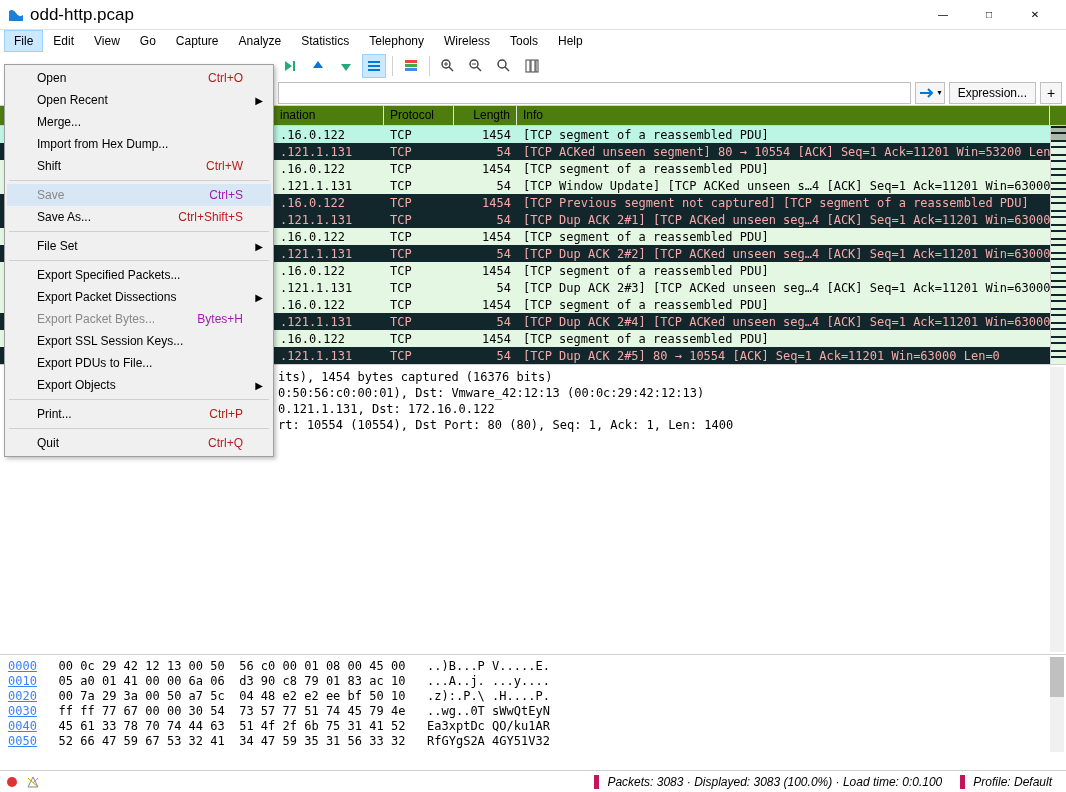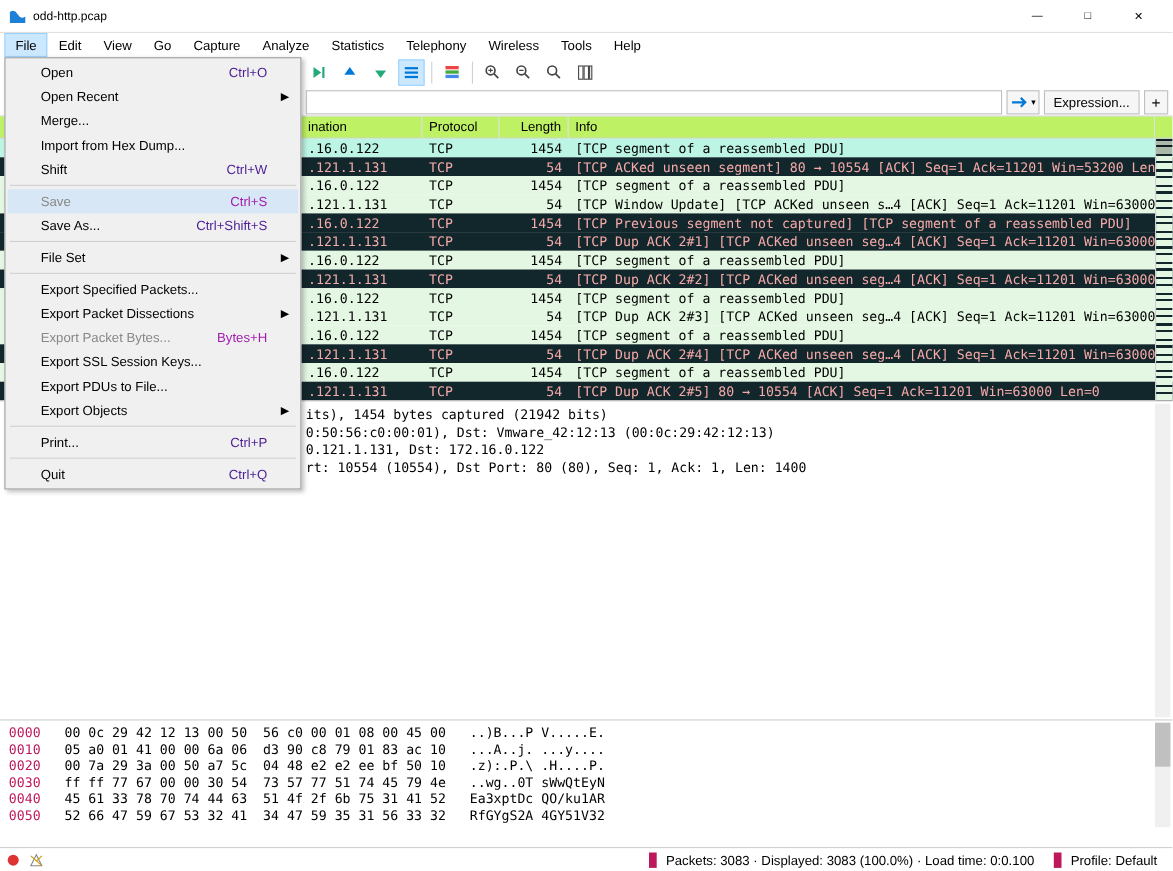--- a/index.html
+++ b/index.html
@@ -1,55 +1,55 @@
 <!DOCTYPE html>
 <html><head>
 <meta charset="utf-8">
 <style>
   * { box-sizing: border-box; margin: 0; padding: 0; }
   body { font-family: "Segoe UI", Tahoma, sans-serif; font-size: 12px; background: #fff; width: 1066px; height: 792px; overflow: hidden; position: relative; }
   
   
   .titlebar { height: 30px; display: flex; align-items: center; padding: 0 8px; background: #fff; border-bottom: 1px solid #e0e0e0; }
   .titlebar .icon { width: 16px; height: 16px; margin-right: 6px; }
-  .titlebar .title { flex: 1; font-size: 11px; }
+  .titlebar .title { flex: 1; font-size: 17px; }
   .titlebar .winbtns { display: flex; gap: 0; }
   .titlebar .winbtn { width: 46px; height: 30px; display: flex; align-items: center; justify-content: center; font-family: "Segoe UI Symbol", sans-serif; font-size: 10px; }
   
   
   .menubar { height: 22px; display: flex; align-items: stretch; padding: 0 4px; background: #fff; }
   .menubar .menuitem { padding: 3px 10px; font-size: 12px; display: flex; align-items: center; }
   .menubar .menuitem.open { background: #cce8ff; border: 1px solid #99d1ff; padding: 2px 9px; }
   
   
-  .dropdown { position: absolute; top: 52px; left: 4px; width: 270px; background: #f0f0f0; border: 1px solid #a0a0a0; box-shadow: 2px 2px 4px rgba(0,0,0,0.25); z-index: 100; padding: 2px; }
+  .dropdown { position: absolute; top: 64px; left: 4px; width: 270px; background: #f0f0f0; border: 1px solid #a0a0a0; box-shadow: 2px 2px 4px rgba(0,0,0,0.25); z-index: 100; padding: 2px; }
   .dropdown .dditem { display: flex; align-items: center; padding: 4px 28px 4px 30px; font-size: 12px; position: relative; }
   .dropdown .dditem.hover { background: #d8e7f5; }
   .dropdown .dditem.disabled { color: #888; }
   .dropdown .dditem .label { flex: 1; }
-  .dropdown .dditem .shortcut { color: #4c1d95; font-size: 12px; margin-left: 20px; }
+  .dropdown .dditem .shortcut { color: #b91c1c; font-size: 12px; margin-left: 20px; }
   .dropdown .dditem.disabled .shortcut { color: #a21caf; }
   .dropdown .dditem .arrow { position: absolute; right: 8px; font-size: 10px; }
   .dropdown .sep { height: 1px; background: #d0d0d0; margin: 3px 2px; }
   
   
   .toolbar { height: 28px; display: flex; align-items: center; padding: 2px 4px; gap: 4px; background: #fff; }
   .toolbar .tbtn { width: 24px; height: 24px; display: flex; align-items: center; justify-content: center; }
   .toolbar .tsep { width: 1px; height: 20px; background: #d0d0d0; margin: 0 2px; }
   
   
   .filterbar { height: 26px; display: flex; align-items: center; padding: 2px 4px; gap: 4px; background: #fff; border-bottom: 1px solid #d0d0d0; }
   .filterbar .filterinput { flex: 1; height: 22px; border: 1px solid #c0c0c0; padding: 0 6px; font-size: 12px; }
   .filterbar .exprbtn { height: 22px; padding: 0 8px; border: 1px solid #c0c0c0; background: #f6f6f6; font-size: 12px; display: flex; align-items: center; }
   .filterbar .arrowbtn { width: 30px; height: 22px; border: 1px solid #c0c0c0; background: #f6f6f6; display: flex; align-items: center; justify-content: center; }
   .filterbar .plusbtn { width: 22px; height: 22px; border: 1px solid #c0c0c0; background: #f6f6f6; display: flex; align-items: center; justify-content: center; font-size: 14px; }
   
   
   .packetlist { position: relative; }
-  .plhead { height: 20px; display: flex; background: #bef264; border-bottom: 1px solid #d0d0d0; font-size: 12px; }
+  .plhead { height: 20px; display: flex; background: #4d7c0f; border-bottom: 1px solid #d0d0d0; font-size: 12px; }
   .plhead .col { padding: 2px 6px; border-right: 1px solid #e0e0e0; }
   .plrow { height: 17px; display: flex; font-family: Consolas, monospace; font-size: 12px; align-items: center; white-space: nowrap; overflow: hidden; }
   .plrow .cell { padding: 0 6px; overflow: hidden; }
   .col-dest { width: 110px; }
   .col-proto { width: 70px; }
   .col-len { width: 63px; text-align: right; }
   .col-info { flex: 1; }
   
   .row-green { background: #e3f7e3; color: #000; }
   .row-teal { background: #bdf5e4; color: #000; }
@@ -59,28 +59,28 @@
   .scrollind { position: absolute; right: 0; top: 20px; bottom: 0; width: 16px; background: repeating-linear-gradient(#12272b 0 2px, #e3f7e3 2px 6px, #12272b 6px 8px, #e3f7e3 8px 14px); border-left: 1px solid #d0d0d0; }
   .scrollind .thumb { position: absolute; top: 0; left: 0; right: 0; height: 14px; background: rgba(0,0,0,0.25); }
   
   
   .details { padding: 4px 8px; font-family: Consolas, monospace; font-size: 12px; border-top: 1px solid #d0d0d0; line-height: 16px; height: 290px; position:relative;}
   .details .scroll { position:absolute; right:2px; top:2px; bottom:2px; width:14px; background:#f0f0f0; }
   
   
   .hexpane { border-top: 1px solid #d0d0d0; padding: 4px 8px; font-family: Consolas, monospace; font-size: 12px; line-height: 15px; height: 100px; overflow: hidden; position:relative;}
   .hexpane .hexline { white-space: pre; }
-  .hexpane .off { color: #be185d; }
+  .hexpane .off { color: #3b82f6; text-decoration: underline; }
   .hexpane .scroll { position:absolute; right:2px; top:2px; bottom:2px; width:14px; background:#f0f0f0; }
   .hexpane .scroll .th { position:absolute; top:0; left:0; right:0; height:40px; background:#c0c0c0; }
   
   
   .statusbar { position: absolute; bottom: 0; left: 0; right: 0; height: 22px; border-top: 1px solid #d0d0d0; display: flex; align-items: center; font-size: 12px; padding: 0 6px; gap: 8px; background: #fff; }
   .statusbar .secR { margin-left: auto; display: flex; gap: 10px; align-items: center; }
-  .statusbar .cell { border-left: 7px solid #be185d; padding: 0 8px; }
+  .statusbar .cell { border-left: 5px solid #be185d; padding: 0 8px; font-style: italic; }
   
   svg { display: block; }
 </style>
 </head>
 <body>
 
 <div class="titlebar">
   <span class="icon">
     <svg width="16" height="16" viewBox="0 0 16 16">
         <path d="M1 14 L1 4 Q5 1 8 6 Q11 11 15 8 L15 14 Z" fill="#1e7fd6"></path>
@@ -307,21 +307,21 @@
         <div style="width:16px"></div>
       </div>
     </div>
   <div class="scrollind">
       <div class="thumb"></div>
     </div>
 </div>
 
 <div class="details" id="details">
   <div class="scroll"></div>
-<div style="padding-left: 270px;">its), 1454 bytes captured (21942 bits)</div>
+<div style="padding-left: 270px;">its), 1454 bytes captured (16376 bits)</div>
     <div style="padding-left: 270px;">0:50:56:c0:00:01), Dst: Vmware_42:12:13 (00:0c:29:42:12:13)</div>
     <div style="padding-left: 270px;">0.121.1.131, Dst: 172.16.0.122</div>
     <div style="padding-left: 270px;">rt: 10554 (10554), Dst Port: 80 (80), Seq: 1, Ack: 1, Len: 1400</div>
   </div>
 
 <div class="hexpane" id="hexpane">
   <div class="scroll">
       <div class="th"></div>
     </div>
 <div class="hexline"><span class="off">0000</span>   00 0c 29 42 12 13 00 50  56 c0 00 01 08 00 45 00   ..)B...P V.....E.</div>

